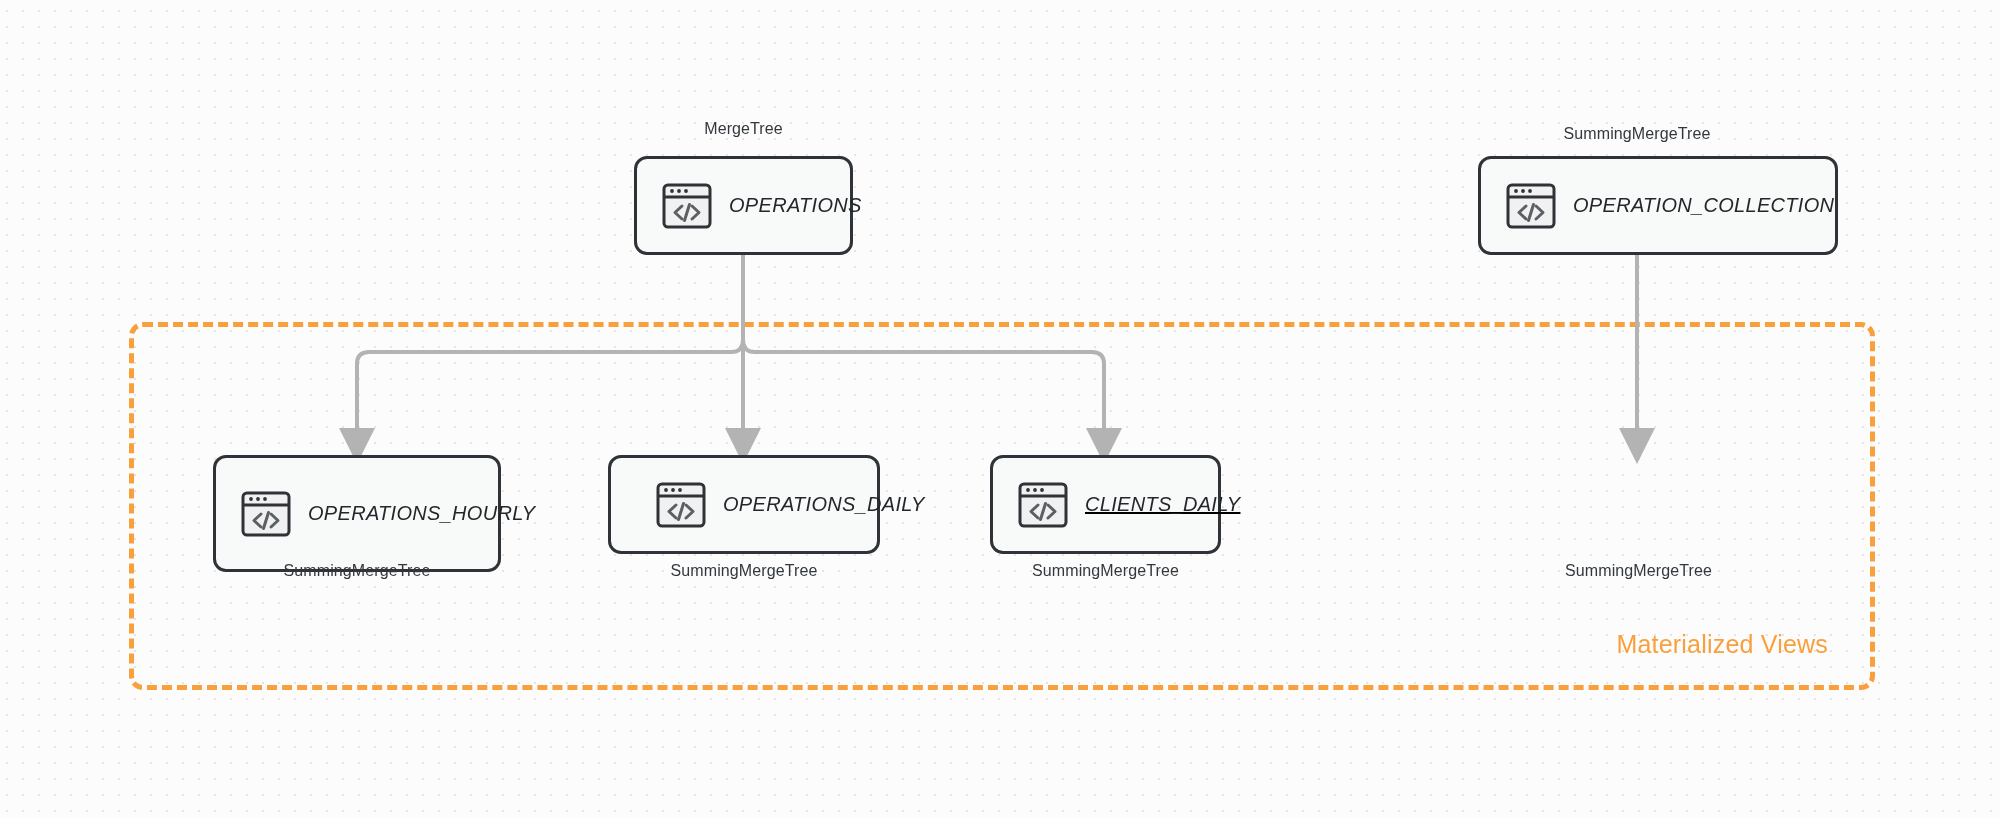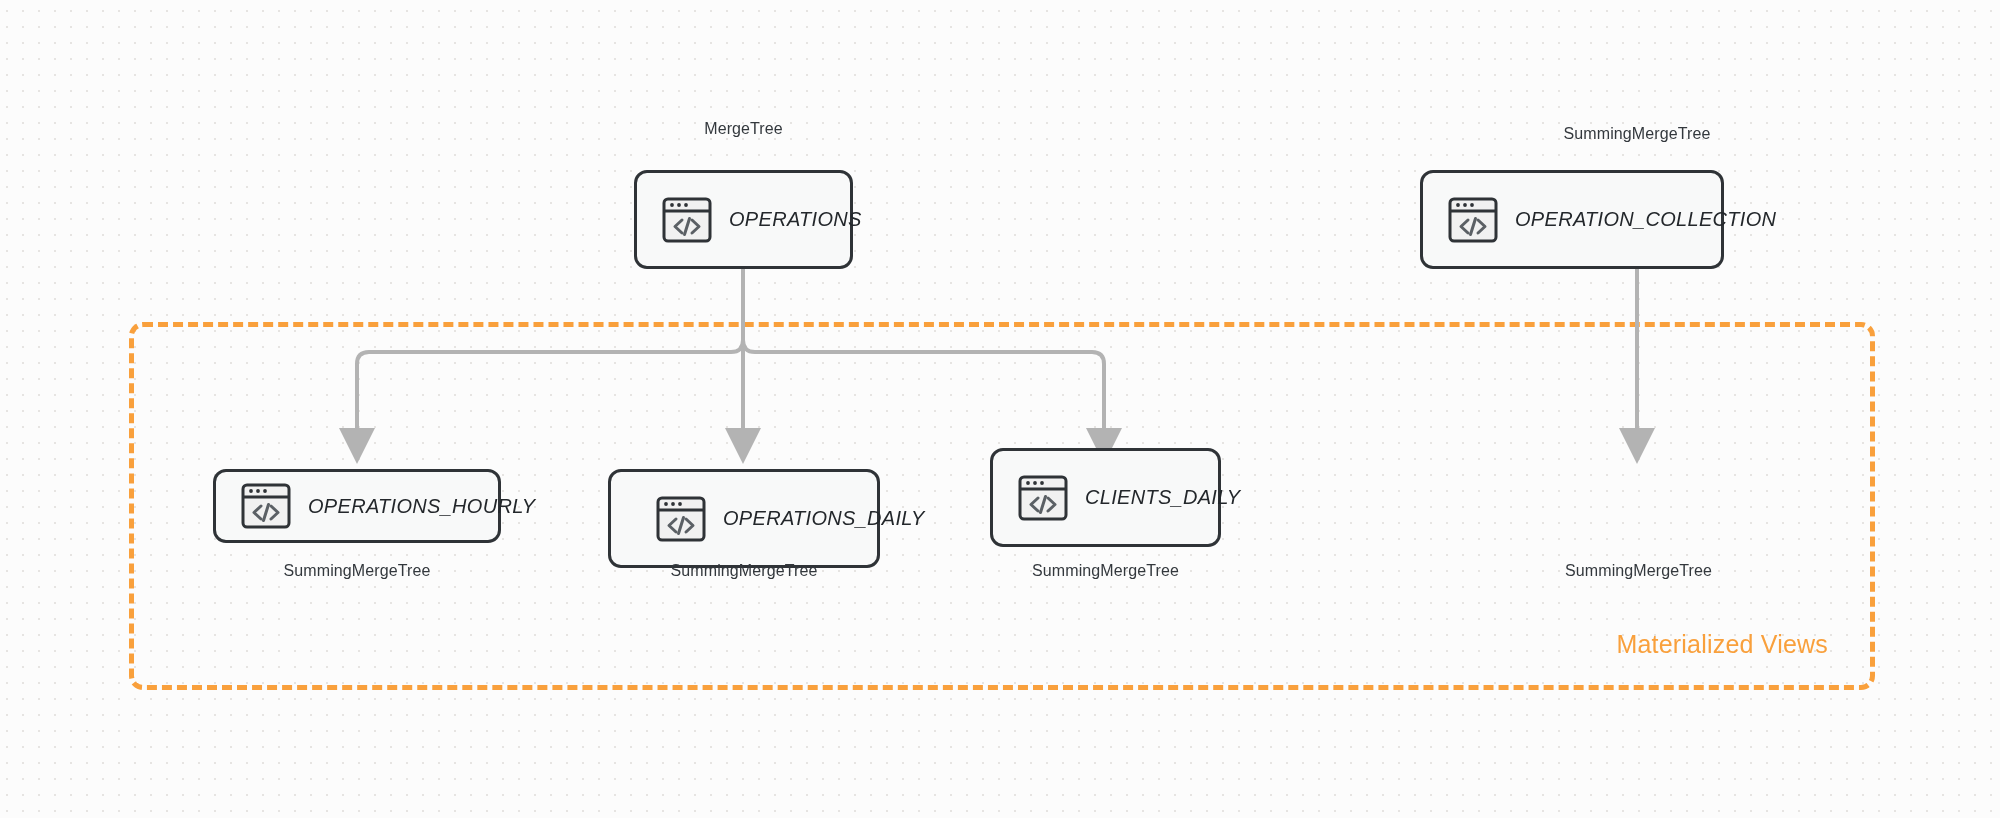--- a/index.html
+++ b/index.html
@@ -61,21 +61,20 @@
   
   .node {
     position: absolute;
     box-sizing: border-box;
     background: #f8f9f9;
     border: 3.5px solid #2f3337;
     border-radius: 13px;
     display: flex;
     align-items: center;
     padding-left: 24px;
-    margin-top: 14px;
   }
   .node-icon {
     flex: 0 0 auto;
     width: 52px;
     height: 52px;
     margin-right: 16px;
   }
   .node-label {
     font-size: 20px;
     font-style: italic;
@@ -130,35 +129,35 @@
       <circle cx="11" cy="11" r="1.9" fill="#2f3337"></circle>
       <circle cx="18" cy="11" r="1.9" fill="#2f3337"></circle>
       <circle cx="25" cy="11" r="1.9" fill="#2f3337"></circle>
       <path d="M21,26 L14,32.5 L21,39" fill="none" stroke="#5b6065" stroke-width="3" stroke-linecap="round" stroke-linejoin="round"></path>
       <path d="M31,26 L38,32.5 L31,39" fill="none" stroke="#5b6065" stroke-width="3" stroke-linecap="round" stroke-linejoin="round"></path>
       <path d="M28.5,24.5 L23.5,40.5" fill="none" stroke="#5b6065" stroke-width="3" stroke-linecap="round"></path>
     </svg>
     <span class="node-label">OPERATIONS</span>
   </div>
 
-  <div class="node" style="left:1420px; top:156px; width:304px; height:99px;text-align:right;">
+  <div class="node" style="left:1478px; top:156px; width:360px; height:99px;text-align:right;">
     <svg class="node-icon" viewBox="0 0 52 52">
       <rect x="3" y="5" width="46" height="42" rx="4" ry="4" fill="#f1f1f1" stroke="#2f3337" stroke-width="3"></rect>
       <path d="M3,17 L49,17" stroke="#2f3337" stroke-width="3"></path>
       <circle cx="11" cy="11" r="1.9" fill="#2f3337"></circle>
       <circle cx="18" cy="11" r="1.9" fill="#2f3337"></circle>
       <circle cx="25" cy="11" r="1.9" fill="#2f3337"></circle>
       <path d="M21,26 L14,32.5 L21,39" fill="none" stroke="#5b6065" stroke-width="3" stroke-linecap="round" stroke-linejoin="round"></path>
       <path d="M31,26 L38,32.5 L31,39" fill="none" stroke="#5b6065" stroke-width="3" stroke-linecap="round" stroke-linejoin="round"></path>
       <path d="M28.5,24.5 L23.5,40.5" fill="none" stroke="#5b6065" stroke-width="3" stroke-linecap="round"></path>
     </svg>
     <span class="node-label">OPERATION_COLLECTION</span>
   </div>
 
-  <div class="node" style="left:213px; top:455px; width:288px; height:74px;">
+  <div class="node" style="left:213px; top:455px; width:288px; height:117px;">
     <svg class="node-icon" viewBox="0 0 52 52">
       <rect x="3" y="5" width="46" height="42" rx="4" ry="4" fill="#f1f1f1" stroke="#2f3337" stroke-width="3"></rect>
       <path d="M3,17 L49,17" stroke="#2f3337" stroke-width="3"></path>
       <circle cx="11" cy="11" r="1.9" fill="#2f3337"></circle>
       <circle cx="18" cy="11" r="1.9" fill="#2f3337"></circle>
       <circle cx="25" cy="11" r="1.9" fill="#2f3337"></circle>
       <path d="M21,26 L14,32.5 L21,39" fill="none" stroke="#5b6065" stroke-width="3" stroke-linecap="round" stroke-linejoin="round"></path>
       <path d="M31,26 L38,32.5 L31,39" fill="none" stroke="#5b6065" stroke-width="3" stroke-linecap="round" stroke-linejoin="round"></path>
       <path d="M28.5,24.5 L23.5,40.5" fill="none" stroke="#5b6065" stroke-width="3" stroke-linecap="round"></path>
     </svg>
@@ -172,21 +171,21 @@
       <circle cx="11" cy="11" r="1.9" fill="#2f3337"></circle>
       <circle cx="18" cy="11" r="1.9" fill="#2f3337"></circle>
       <circle cx="25" cy="11" r="1.9" fill="#2f3337"></circle>
       <path d="M21,26 L14,32.5 L21,39" fill="none" stroke="#5b6065" stroke-width="3" stroke-linecap="round" stroke-linejoin="round"></path>
       <path d="M31,26 L38,32.5 L31,39" fill="none" stroke="#5b6065" stroke-width="3" stroke-linecap="round" stroke-linejoin="round"></path>
       <path d="M28.5,24.5 L23.5,40.5" fill="none" stroke="#5b6065" stroke-width="3" stroke-linecap="round"></path>
     </svg>
     <span class="node-label">OPERATIONS_DAILY</span>
   </div>
 
-  <div class="node" style="left:990px; top:434px; width:231px; height:99px;">
+  <div class="node" style="left:990px; top:455px; width:231px; height:99px;text-decoration:underline;">
     <svg class="node-icon" viewBox="0 0 52 52">
       <rect x="3" y="5" width="46" height="42" rx="4" ry="4" fill="#f1f1f1" stroke="#2f3337" stroke-width="3"></rect>
       <path d="M3,17 L49,17" stroke="#2f3337" stroke-width="3"></path>
       <circle cx="11" cy="11" r="1.9" fill="#2f3337"></circle>
       <circle cx="18" cy="11" r="1.9" fill="#2f3337"></circle>
       <circle cx="25" cy="11" r="1.9" fill="#2f3337"></circle>
       <path d="M21,26 L14,32.5 L21,39" fill="none" stroke="#5b6065" stroke-width="3" stroke-linecap="round" stroke-linejoin="round"></path>
       <path d="M31,26 L38,32.5 L31,39" fill="none" stroke="#5b6065" stroke-width="3" stroke-linecap="round" stroke-linejoin="round"></path>
       <path d="M28.5,24.5 L23.5,40.5" fill="none" stroke="#5b6065" stroke-width="3" stroke-linecap="round"></path>
     </svg>

